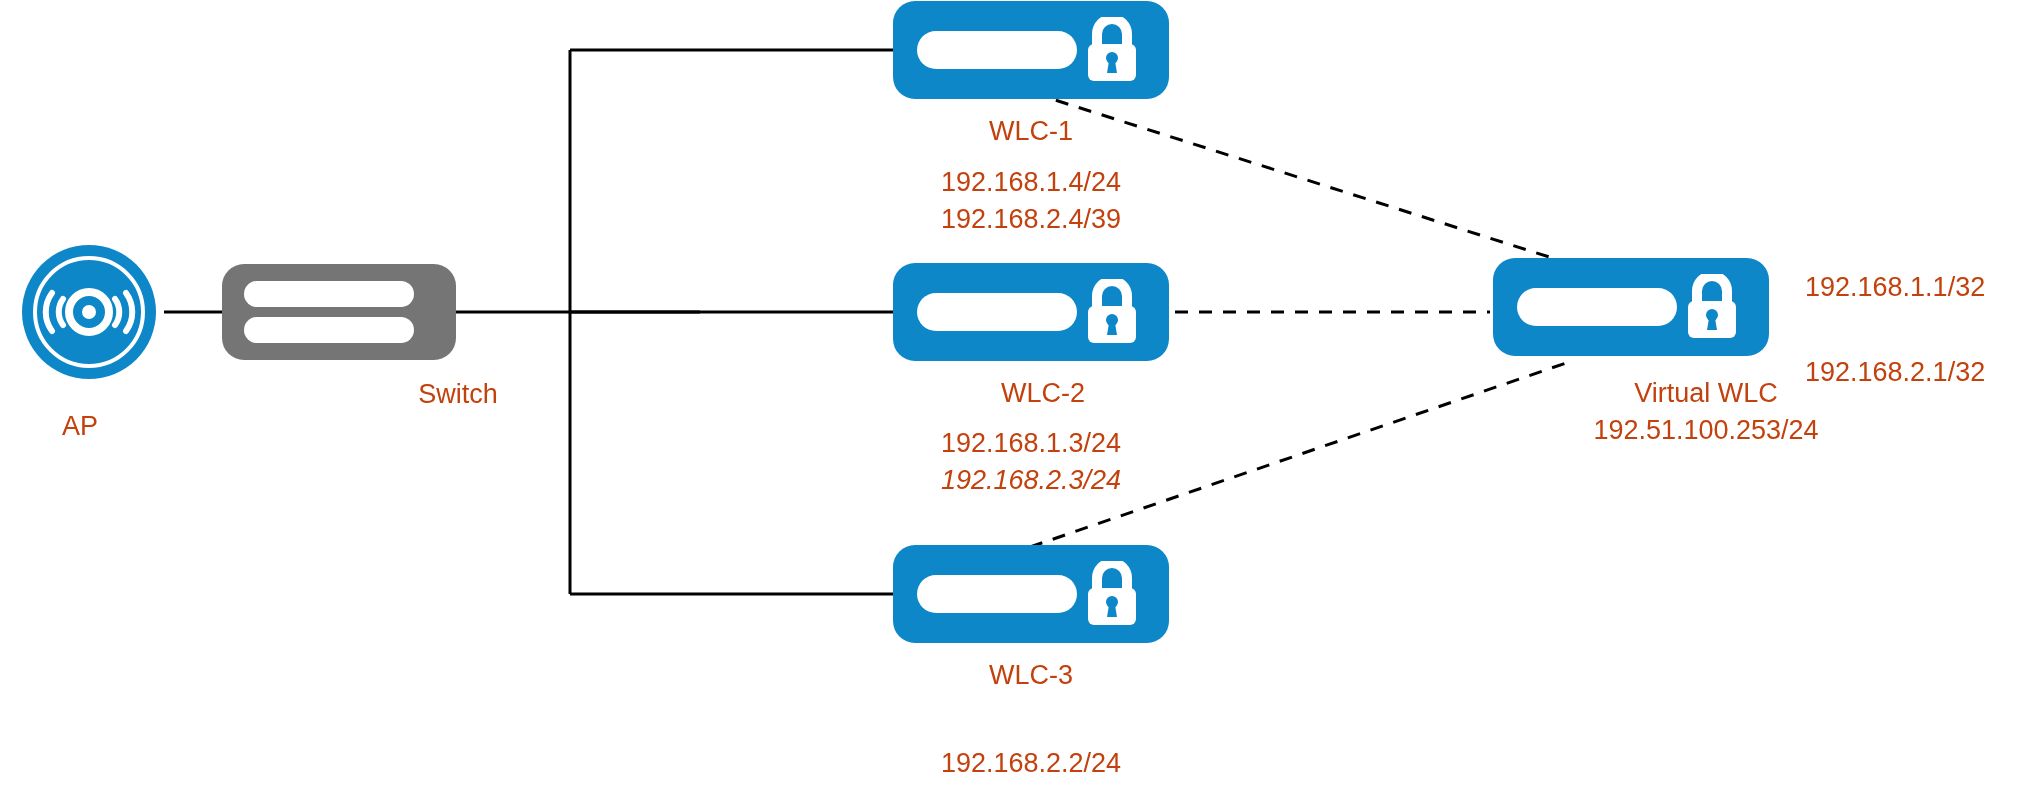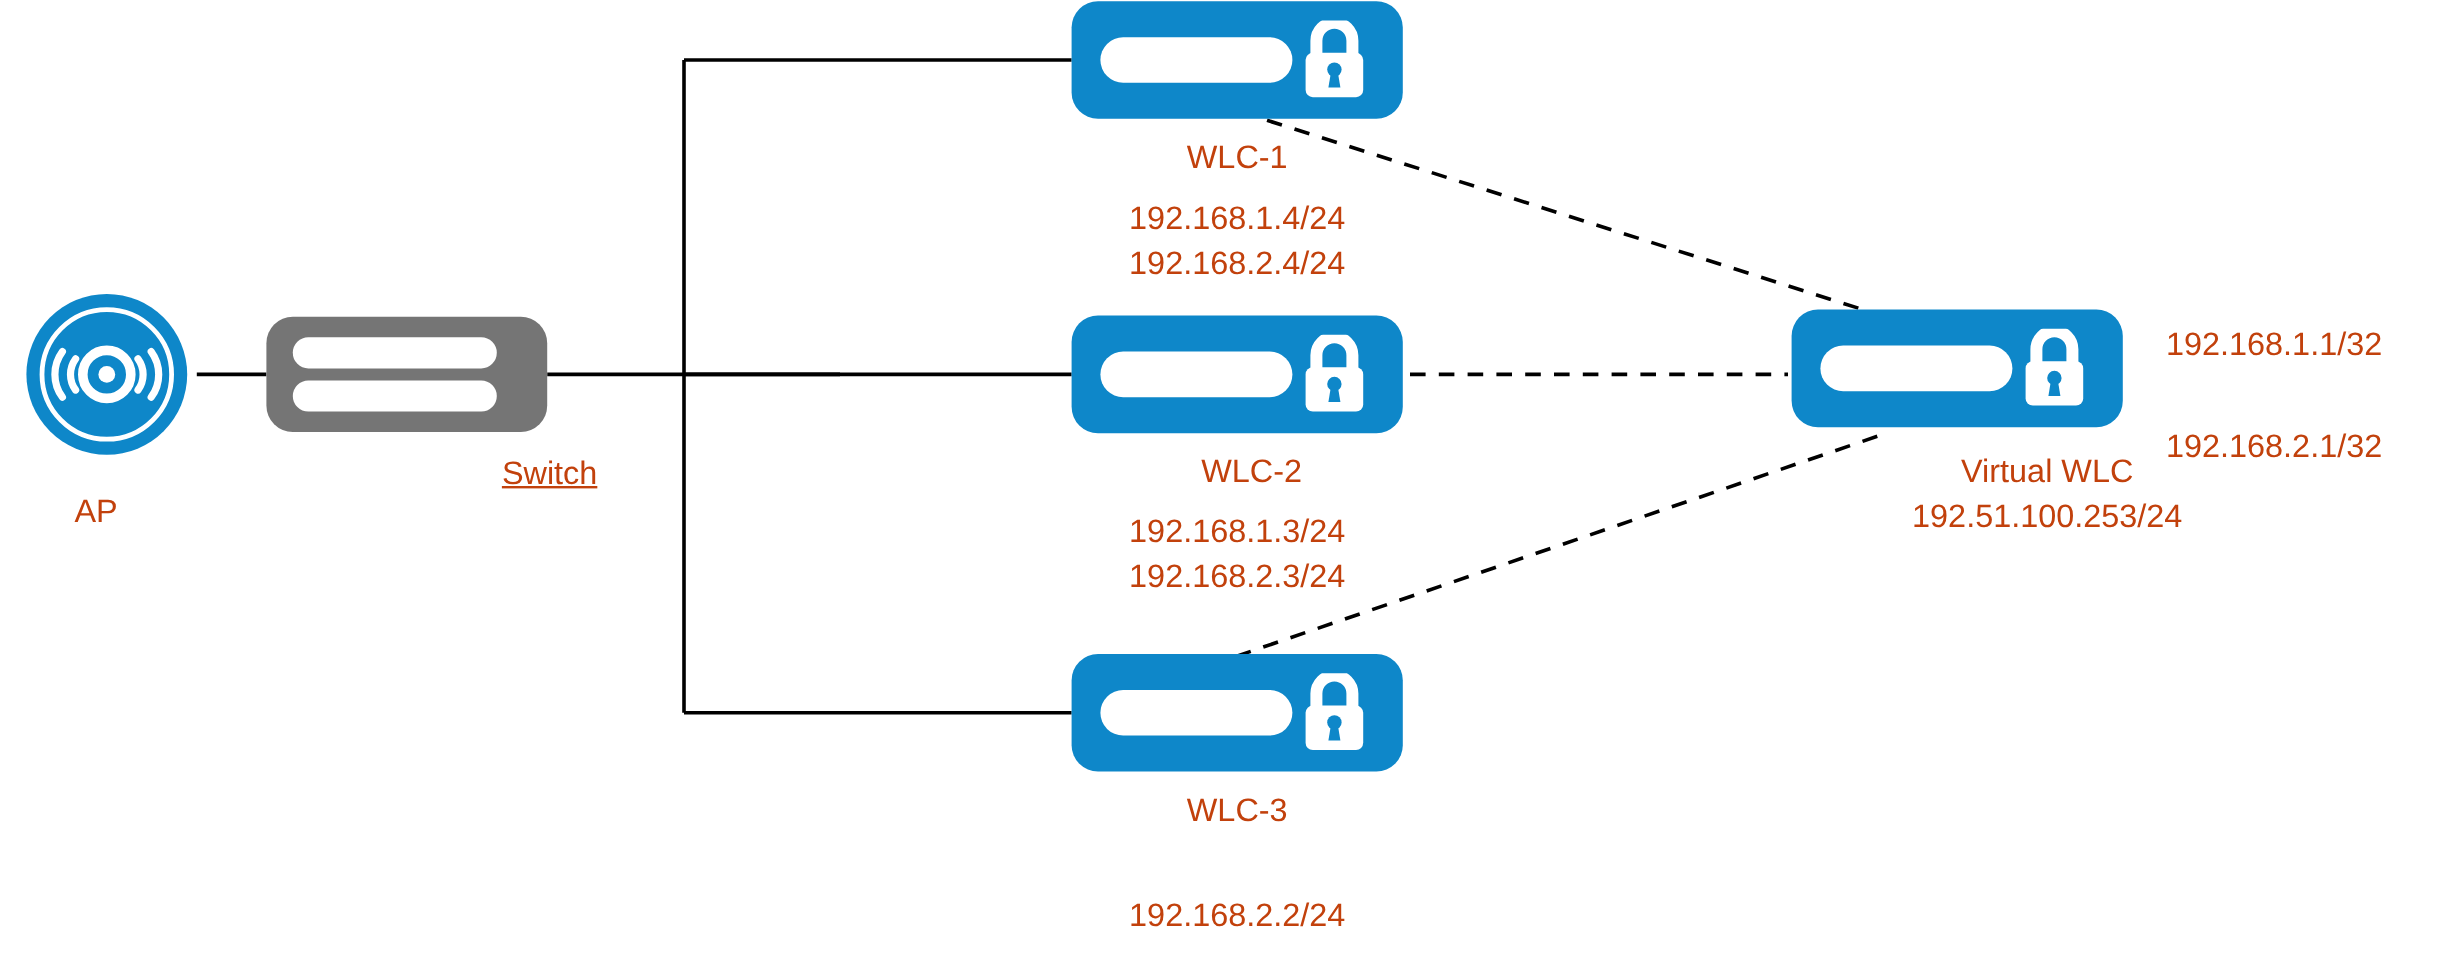--- a/index.html
+++ b/index.html
@@ -141,47 +141,47 @@
       <path d="M 93 54 A 22 22 0 0 1 93 80" fill="none" stroke="#ffffff" stroke-width="6" stroke-linecap="round"></path>
       <path d="M 104 48 A 32 32 0 0 1 104 86" fill="none" stroke="#ffffff" stroke-width="6" stroke-linecap="round"></path>
     </svg>
   </div>
   <div class="node-label center-text" style="left:80px; top:408px;">AP</div>
 
   <div class="switch-box" style="left:222px; top:264px;">
     <div class="switch-bar top"></div>
     <div class="switch-bar bottom"></div>
   </div>
-  <div class="node-label center-text" style="left:458px; top:376px;text-decoration:underline;">Switch</div>
+  <div class="node-label center-text" style="left:458px; top:376px;">Switch</div>
 
   <div class="wlc-box" style="left:893px; top:1px;">
     <div class="wlc-bar"></div>
     <svg class="wlc-lock" viewBox="0 0 62 66" xmlns="http://www.w3.org/2000/svg">
       <path d="M 16 28 L 16 17 A 15 15 0 0 1 46 17 L 46 28" fill="none" stroke="#ffffff" stroke-width="10"></path>
       <rect x="7" y="27" width="48" height="37" rx="6" fill="#ffffff"></rect>
       <circle cx="31" cy="41" r="6" fill="#0e87c9"></circle>
       <path d="M 28 44 L 34 44 L 36 56 L 26 56 Z" fill="#0e87c9"></path>
     </svg>
   </div>
   <div class="node-label center-text" style="left:1031px; top:113px;">WLC-1</div>
   <div class="ip-line center-text" style="left:1031px; top:164px;">192.168.1.4/24</div>
-  <div class="ip-line center-text" style="left:1031px; top:201px;">192.168.2.4/24</div>
+  <div class="ip-line center-text" style="left:1031px; top:201px;">192.168.2.4/39</div>
 
   <div class="wlc-box" style="left:893px; top:263px;">
     <div class="wlc-bar"></div>
     <svg class="wlc-lock" viewBox="0 0 62 66" xmlns="http://www.w3.org/2000/svg">
       <path d="M 16 28 L 16 17 A 15 15 0 0 1 46 17 L 46 28" fill="none" stroke="#ffffff" stroke-width="10"></path>
       <rect x="7" y="27" width="48" height="37" rx="6" fill="#ffffff"></rect>
       <circle cx="31" cy="41" r="6" fill="#0e87c9"></circle>
       <path d="M 28 44 L 34 44 L 36 56 L 26 56 Z" fill="#0e87c9"></path>
     </svg>
   </div>
   <div class="node-label center-text" style="left:1031px; top:375px;margin-left:12px;">WLC-2</div>
   <div class="ip-line center-text" style="left:1031px; top:425px;">192.168.1.3/24</div>
-  <div class="ip-line center-text" style="left:1031px; top:462px;">192.168.2.3/24</div>
+  <div class="ip-line center-text" style="left:1031px; top:462px;font-style:italic;">192.168.2.3/24</div>
 
   <div class="wlc-box" style="left:893px; top:545px;">
     <div class="wlc-bar"></div>
     <svg class="wlc-lock" viewBox="0 0 62 66" xmlns="http://www.w3.org/2000/svg">
       <path d="M 16 28 L 16 17 A 15 15 0 0 1 46 17 L 46 28" fill="none" stroke="#ffffff" stroke-width="10"></path>
       <rect x="7" y="27" width="48" height="37" rx="6" fill="#ffffff"></rect>
       <circle cx="31" cy="41" r="6" fill="#0e87c9"></circle>
       <path d="M 28 44 L 34 44 L 36 56 L 26 56 Z" fill="#0e87c9"></path>
     </svg>
   </div>

